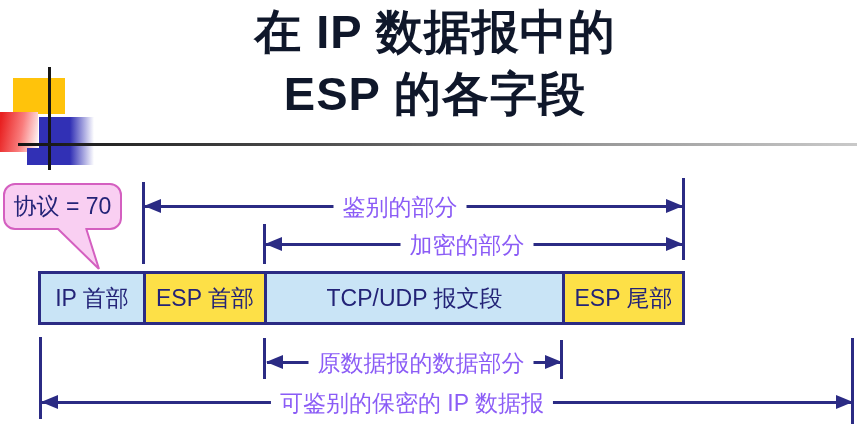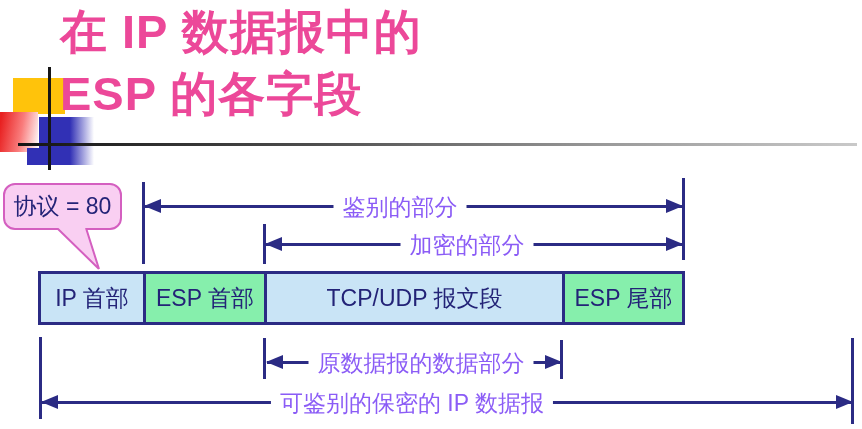--- a/index.html
+++ b/index.html
@@ -14,32 +14,32 @@
                  background:linear-gradient(100deg,#E82020 5%,#F97C7C 55%,#fff 100%); }
   #deco-blue-main  { left:39px; top:117px; width:31px; height:48px; background:#3130B5; }
   #deco-blue-fade  { left:70px; top:117px; width:24px; height:48px;
                      background:linear-gradient(to right,#3130B5,#fff); }
   #deco-blue-small { left:27px; top:148px; width:12px; height:17px; background:#3130B5; }
   #deco-vline { left:48px; top:67px; width:3px; height:103px; background:#161616; }
   #deco-hline { left:18px; top:143px; width:839px; height:3px;
                 background:linear-gradient(to right,#141414,#4d4d4d 35%,#9a9a9a 70%,#c9c9c9 100%); }
   
   #title {
-    position:absolute; left:60px; top:1px; width:750px; 
-    color:#ec4899; font-weight:bold; font-size:47px; line-height:62px;
+    position:absolute; left:60px; top:1px; width:750px; text-align:center;
+    color:#0f172a; font-weight:bold; font-size:47px; line-height:62px;
     letter-spacing:1px;
   }
   
   .pkt-box {
     position:absolute; top:271px; height:54px; box-sizing:border-box;
     border:3px solid #2B2B84; display:flex; align-items:center; justify-content:center;
     font-size:23px; color:#232377; white-space:nowrap;
   }
   .fill-blue   { background:#C9E4F6; }
-  .fill-yellow { background:#86efac;text-align:center; }
+  .fill-yellow { background:#fde047;text-align:center; }
   
   .tick { position:absolute; width:3px; background:#2B2B84; }
   
   .harrow { position:absolute; height:0; }
   .hline  { position:absolute; left:1px; right:1px; top:-1px; height:3px; background:#2B2B84; }
   .ah { position:absolute; width:0; height:0; top:-7px;
         border-top:7px solid transparent; border-bottom:7px solid transparent; }
   .ah.left  { left:0;  border-right:17px solid #2B2B84; }
   .ah.right { right:0; border-left:17px solid #2B2B84; }
   .albl {
@@ -68,21 +68,21 @@
   <div class="deco" id="deco-blue-small"></div>
   <div class="deco" id="deco-vline"></div>
   <div class="deco" id="deco-hline"></div>
 
   <div id="title">
     <div>在 IP 数据报中的</div>
     <div>ESP 的各字段</div>
   </div>
 
   <div id="callout-bubble">
-    <span>协议 = 80</span>
+    <span>协议 = 70</span>
   </div>
   <svg id="callout-tail" width="60" height="46">
     <polygon points="7,0 36,0 49,41" fill="#F9CFF2"></polygon>
     <path d="M7,0 L49,41 M36,0 L49,41" stroke="#D45FC0" stroke-width="2" fill="none"></path>
   </svg>
 
   <div class="tick" style="left:142px; top:182px; height:82px;"></div>
   <div class="tick" style="left:263px; top:224px; height:40px;"></div>
   <div class="tick" style="left:682px; top:178px; height:82px;"></div>
 

